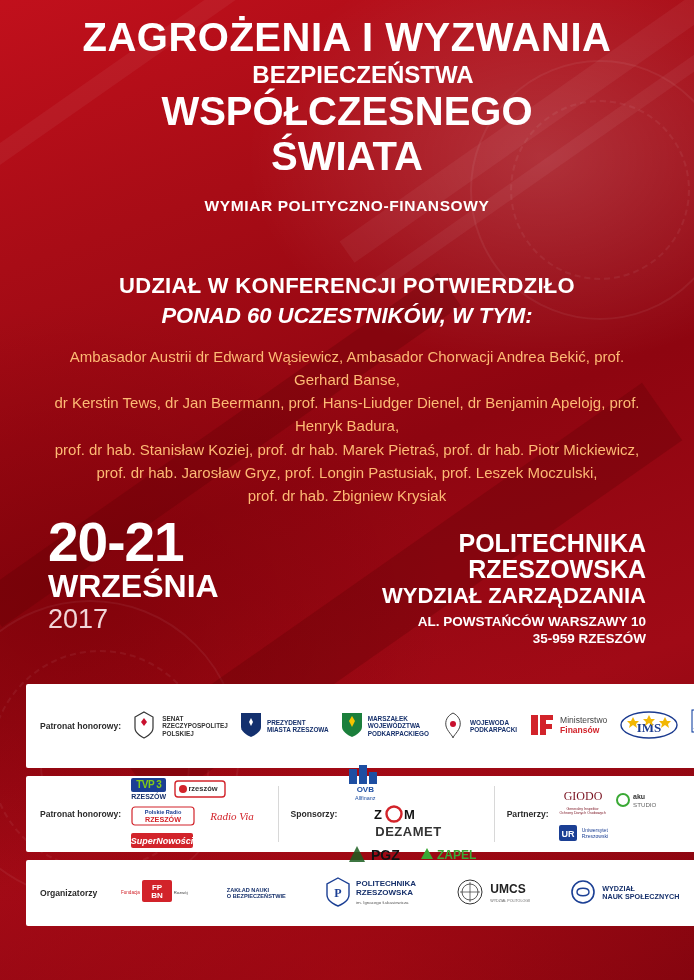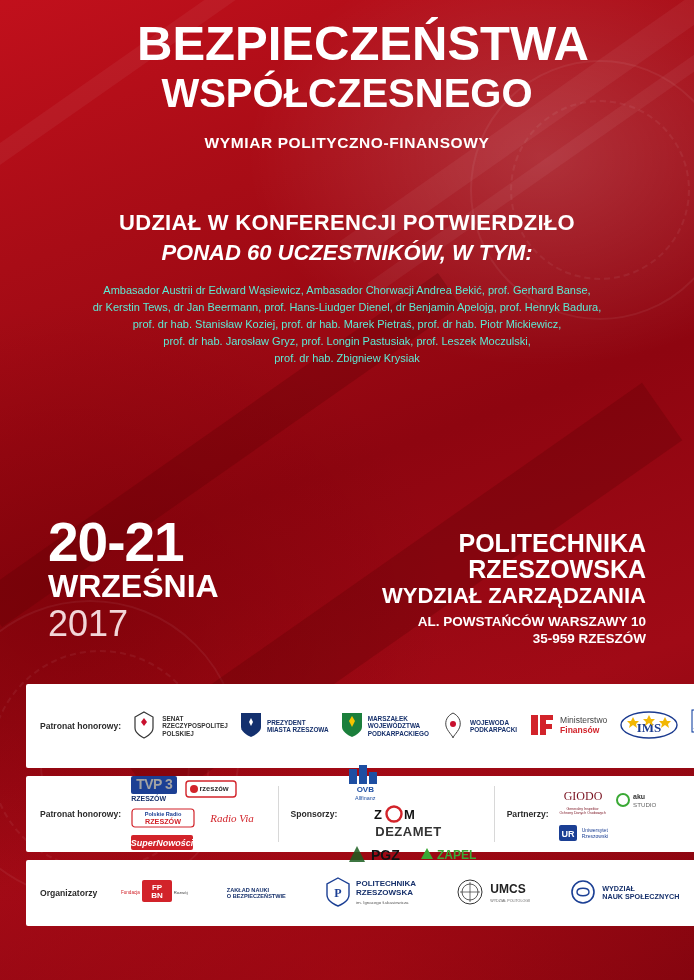--- a/index.html
+++ b/index.html
@@ -55,21 +55,21 @@
   .title-wrap { text-align: center; margin-top: 16px; }
   .t1 {
     color: #ffffff;
     font-size: 40px;
     font-weight: bold;
     letter-spacing: 0.5px;
     line-height: 1.08;
   }
   .t2 {
     color: #ffffff;
-    font-size: 49px;
+    font-size: 24px;
     font-weight: bold;
     line-height: 1.12;
     margin-top: 3px;
     margin-left: 32px;
   }
   .t3 {
     color: #ffffff;
     font-size: 40px;
     font-weight: bold;
     line-height: 1.12;
@@ -103,22 +103,22 @@
     font-size: 22px;
     font-weight: bold;
     margin-top: 4px;
     font-style: italic;
   }
 
   .names {
     margin: 16px auto 0;
     width: 600px;
     text-align: center;
-    color: #5eead4;
-    font-size: 11px;
+    color: #fdba74;
+    font-size: 15px;
     line-height: 1.55;
   }
 
   .bottom-info {
     position: absolute;
     top: 516px;
     left: 0;
     width: 694px;
     z-index: 5;
   }
@@ -134,21 +134,21 @@
     line-height: 0.95;
     letter-spacing: -1px;
   }
   .dates .d2 {
     font-size: 32px;
     font-weight: bold;
     line-height: 1.0;
     margin-top: 2px;
   }
   .dates .d3 {
-    font-size: 36px;
+    font-size: 27px;
     font-weight: normal;
     line-height: 1.0;
     margin-top: 4px;
     color: #f2d6d8;
   }
 
   .venue {
     position: absolute;
     right: 48px;
     top: 14px;
@@ -208,22 +208,22 @@
     font-size: 6.4px;
     color: #333;
     line-height: 1.12;
   }
   .logo .lt { white-space: nowrap; }
   .mark { flex: 0 0 auto; }
 
   .navy { color: #16306b; }
   .bold { font-weight: bold; }
   .tvp {
-    background: #1b3f94; color: #a3a3a3; font-weight: bold;
-    font-size: 14px; padding: 1px 5px; border-radius: 2px;
+    background: #1b3f94; color: #84cc16; font-weight: bold;
+    font-size: 10px; padding: 1px 5px; border-radius: 2px;
     letter-spacing: -0.5px;
   }
   .ovb { color: #1d4ea2; font-weight: bold; font-size: 11px; }
 </style>
 </head>
 <body>
 
 <div class="poster">
   <div class="tex" style="width:300px;height:300px;left:-60px;top:600px;"></div>
   <div class="tex dash" style="width:220px;height:220px;left:-10px;top:650px;"></div>
@@ -234,22 +234,24 @@
   <div class="stripe" style="width:460px;height:14px;left:330px;top:150px;"></div>
   <div class="dkstripe" style="width:560px;height:40px;left:-60px;top:430px;"></div>
   <div class="dkstripe" style="width:640px;height:70px;left:80px;top:560px;"></div>
   <div class="stripe" style="width:380px;height:18px;left:-40px;top:40px;"></div>
 </div>
 
 <div class="content">
 
 
   <div class="title-wrap">
+    <div class="t1">ZAGROŻENIA I WYZWANIA</div>
     <div class="t2">BEZPIECZEŃSTWA</div>
     <div class="t3">WSPÓŁCZESNEGO</div>
+    <div class="t4">ŚWIATA</div>
   </div>
 
   <div class="subtitle">WYMIAR POLITYCZNO-FINANSOWY</div>
 
   <div class="confirm">UDZIAŁ W KONFERENCJI POTWIERDZIŁO</div>
   <div class="confirm2">PONAD 60 UCZESTNIKÓW, W TYM:</div>
 
   <div class="names">
     <div>Ambasador Austrii dr Edward Wąsiewicz, Ambasador Chorwacji Andrea Bekić, prof. Gerhard Banse,</div>
     <div>dr Kerstin Tews, dr Jan Beermann, prof. Hans-Liudger Dienel, dr Benjamin Apelojg, prof. Henryk Badura,</div>

